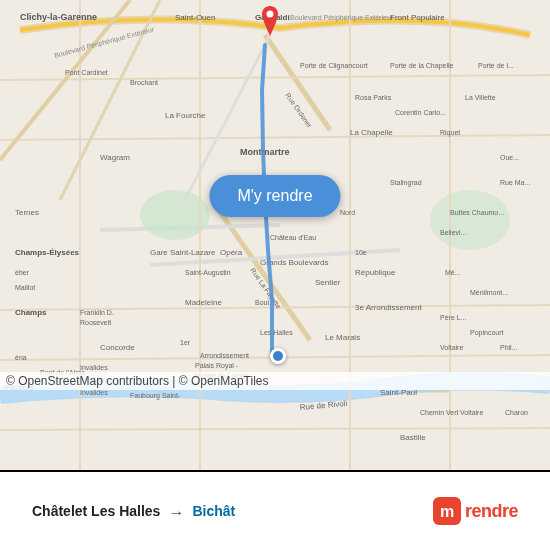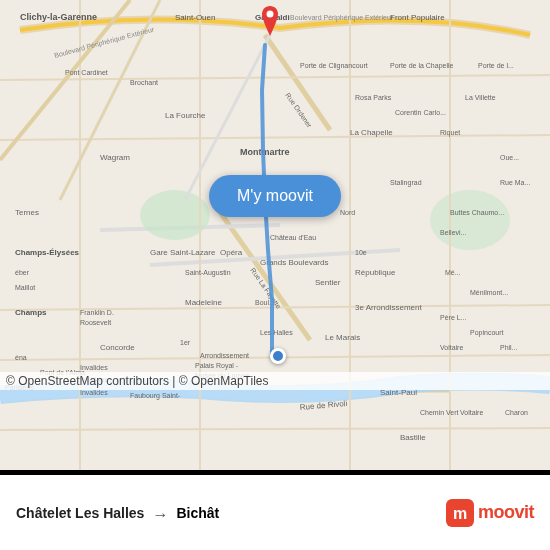--- a/index.html
+++ b/index.html
@@ -61,22 +61,22 @@
     }
 
     
     #bottom-bar {
       width: 550px;
       height: 80px;
       background: white;
       display: flex;
       align-items: center;
       justify-content: space-between;
-      padding: 0 16px;
-      border-top: 5px solid #000000;
+      padding: 0 32px;
+      border-top: 2px solid #000000;
       position: absolute;
       bottom: 0;
       left: 0;
     }
 
     #route-info {
       display: flex;
       align-items: center;
       gap: 8px;
       flex: 1;
@@ -89,21 +89,21 @@
     }
 
     #arrow-icon {
       font-size: 16px;
       color: #555;
     }
 
     #to-label {
       font-size: 14px;
       font-weight: 600;
-      color: #000000;
+      color: #0369a1;
     }
 
     #logo-moovit {
       display: flex;
       align-items: center;
       gap: 4px;
     }
 
     #logo-text {
       font-size: 18px;
@@ -276,21 +276,21 @@
     <text x="460" y="415" font-size="7" fill="#666" font-family="Arial">Voltaire</text>
     <text x="505" y="415" font-size="7" fill="#666" font-family="Arial">Charon</text>
 
     <text x="400" y="440" font-size="8" fill="#666" font-family="Arial">Bastille</text>
 
     <path d="M 272,354 L 272,300 L 268,250 L 265,200 L 263,150 L 262,90 L 265,45" stroke="#4a90d9" stroke-width="4" fill="none" opacity="0.85" stroke-linecap="round"></path>
 
   </svg>
 
   
-  <button id="navigate-btn">M'y moovit</button>
+  <button id="navigate-btn">M'y rendre</button>
 
   
   <div class="pin-red">
     <svg viewBox="0 0 24 30" xmlns="http://www.w3.org/2000/svg">
       <path d="M12 0C7.58 0 4 3.58 4 8c0 5.5 8 22 8 22s8-16.5 8-22c0-4.42-3.58-8-8-8z" fill="#e53935"></path>
       <circle cx="12" cy="8" r="3.5" fill="white"></circle>
     </svg>
   </div>
 
   
@@ -307,15 +307,15 @@
     <span id="from-label">Châtelet Les Halles</span>
     <span id="arrow-icon">→</span>
     <span id="to-label">Bichât</span>
   </div>
 
   <div id="logo-moovit">
     <svg id="logo-icon" viewBox="0 0 28 28" xmlns="http://www.w3.org/2000/svg">
       <rect width="28" height="28" rx="6" fill="#e8442f"></rect>
       <text x="14" y="20" text-anchor="middle" font-size="16" fill="white" font-family="Arial" font-weight="bold">m</text>
     </svg>
-    <span id="logo-text">moovit</span>
+    <span id="logo-text">rendre</span>
   </div>
 </div>
 
 </body></html>

